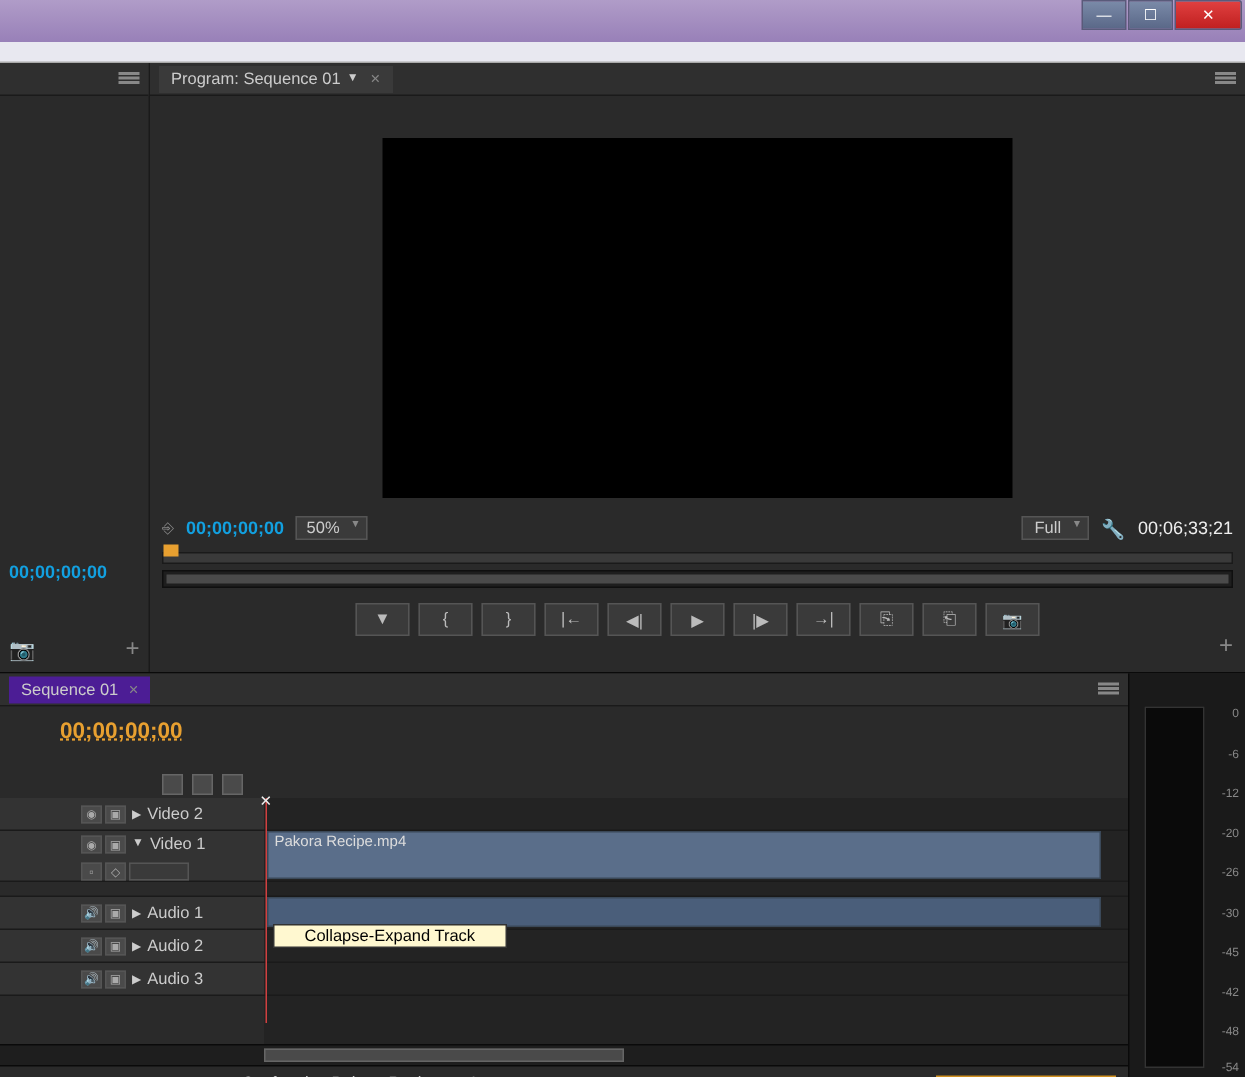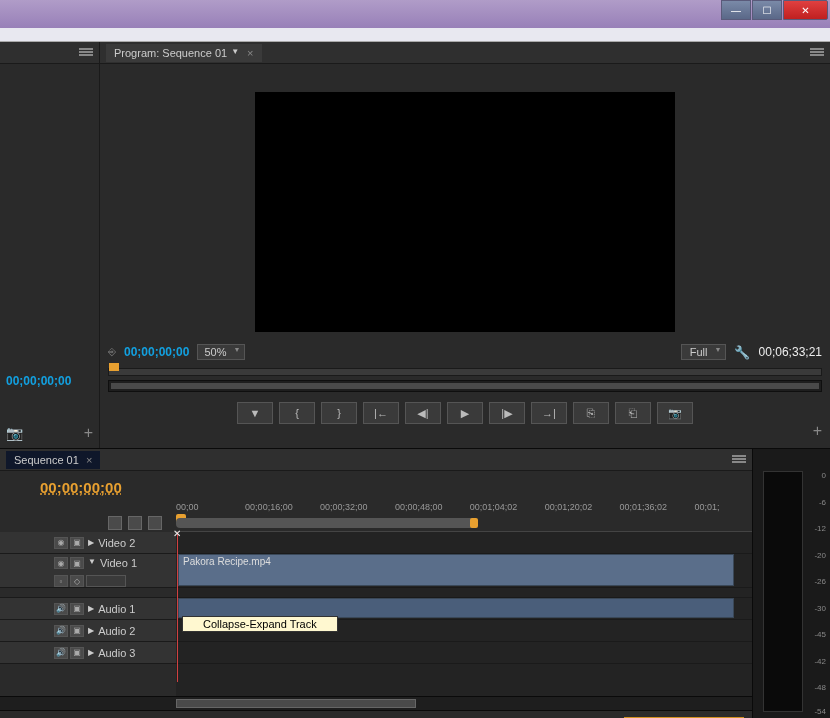--- a/index.html
+++ b/index.html
@@ -53,21 +53,21 @@
 .camera-icon { color: #666; font-size: 14px; }
 .plus-icon { color: #888; font-size: 16px; cursor: pointer; }
 .source-time { position: absolute; bottom: 60px; left: 6px; color: #12a0e0; font-size: 12px; font-weight: bold; }
 
 
 .timeline-panel { height: 284px; background: #2a2a2a; display: flex; border-top: 1px solid #0a0a0a; }
 .timeline-main { flex: 1; display: flex; flex-direction: column; }
 .audio-meter { width: 78px; background: #1a1a1a; border-left: 1px solid #0a0a0a; position: relative; padding-top: 22px; }
 
 .tl-tabbar { height: 22px; background: #2f2f2f; display: flex; align-items: center; padding: 0 6px; border-bottom: 1px solid #1a1a1a; }
-.tl-tab { background: #0f172a; color: #ccc; font-size: 11px; padding: 3px 8px; }
+.tl-tab { background: #4c1d95; color: #ccc; font-size: 11px; padding: 3px 8px; }
 
 .tl-timecode { color: #e8a030; font-size: 15px; font-weight: bold; padding: 8px 0 6px 40px; text-decoration: underline dotted; }
 
 .tl-ruler-row { display: flex; height: 30px; }
 .tl-ruler-left { width: 176px; display: flex; align-items: flex-end; gap: 6px; padding: 0 0 2px 108px; }
 .tl-tool { width: 14px; height: 14px; background: #4a4a4a; border: 1px solid #666; cursor: pointer; }
 .tl-ruler { flex: 1; position: relative; font-size: 9px; color: #999; border-bottom: 1px solid #444; }
 .tl-tick { position: absolute; top: 0; }
 .tl-playhead { position: absolute; left: 0; top: 12px; width: 10px; height: 10px; background: #e8a030; border-radius: 2px 2px 0 0; }
 .tl-zoom-bar { height: 10px; background: #555; position: absolute; left: 0; top: 16px; width: 300px; border-radius: 4px; }
@@ -203,34 +203,20 @@
         </div>
     </div>
 
     <div class="tl-timecode">00;00;00;00</div>
 
     <div class="tl-ruler-row">
       <div class="tl-ruler-left">
         <div class="tl-tool"></div>
         <div class="tl-tool"></div>
         <div class="tl-tool"></div>
-      </div>
-      <div class="tl-ruler">
-        <div class="tl-tick" style="left:0">00;00</div>
-        <div class="tl-tick" style="left:12%">00;00;16;00</div>
-        <div class="tl-tick" style="left:25%">00;00;32;00</div>
-        <div class="tl-tick" style="left:38%">00;00;48;00</div>
-        <div class="tl-tick" style="left:51%">00;01;04;02</div>
-        <div class="tl-tick" style="left:64%">00;01;20;02</div>
-        <div class="tl-tick" style="left:77%">00;01;36;02</div>
-        <div class="tl-tick" style="left:90%">00;01;</div>
-        <div class="tl-playhead"></div>
-        <div class="tl-zoom-bar">
-          <div class="tl-zoom-handle"></div>
-        </div>
       </div>
     </div>
 
     <div class="tl-tracks">
       <div class="tl-track-headers">
         <div class="track-row">
           <div class="track-icons">
               <div class="tk-icon">◉</div>
               <div class="tk-icon">▣</div>
             </div>

